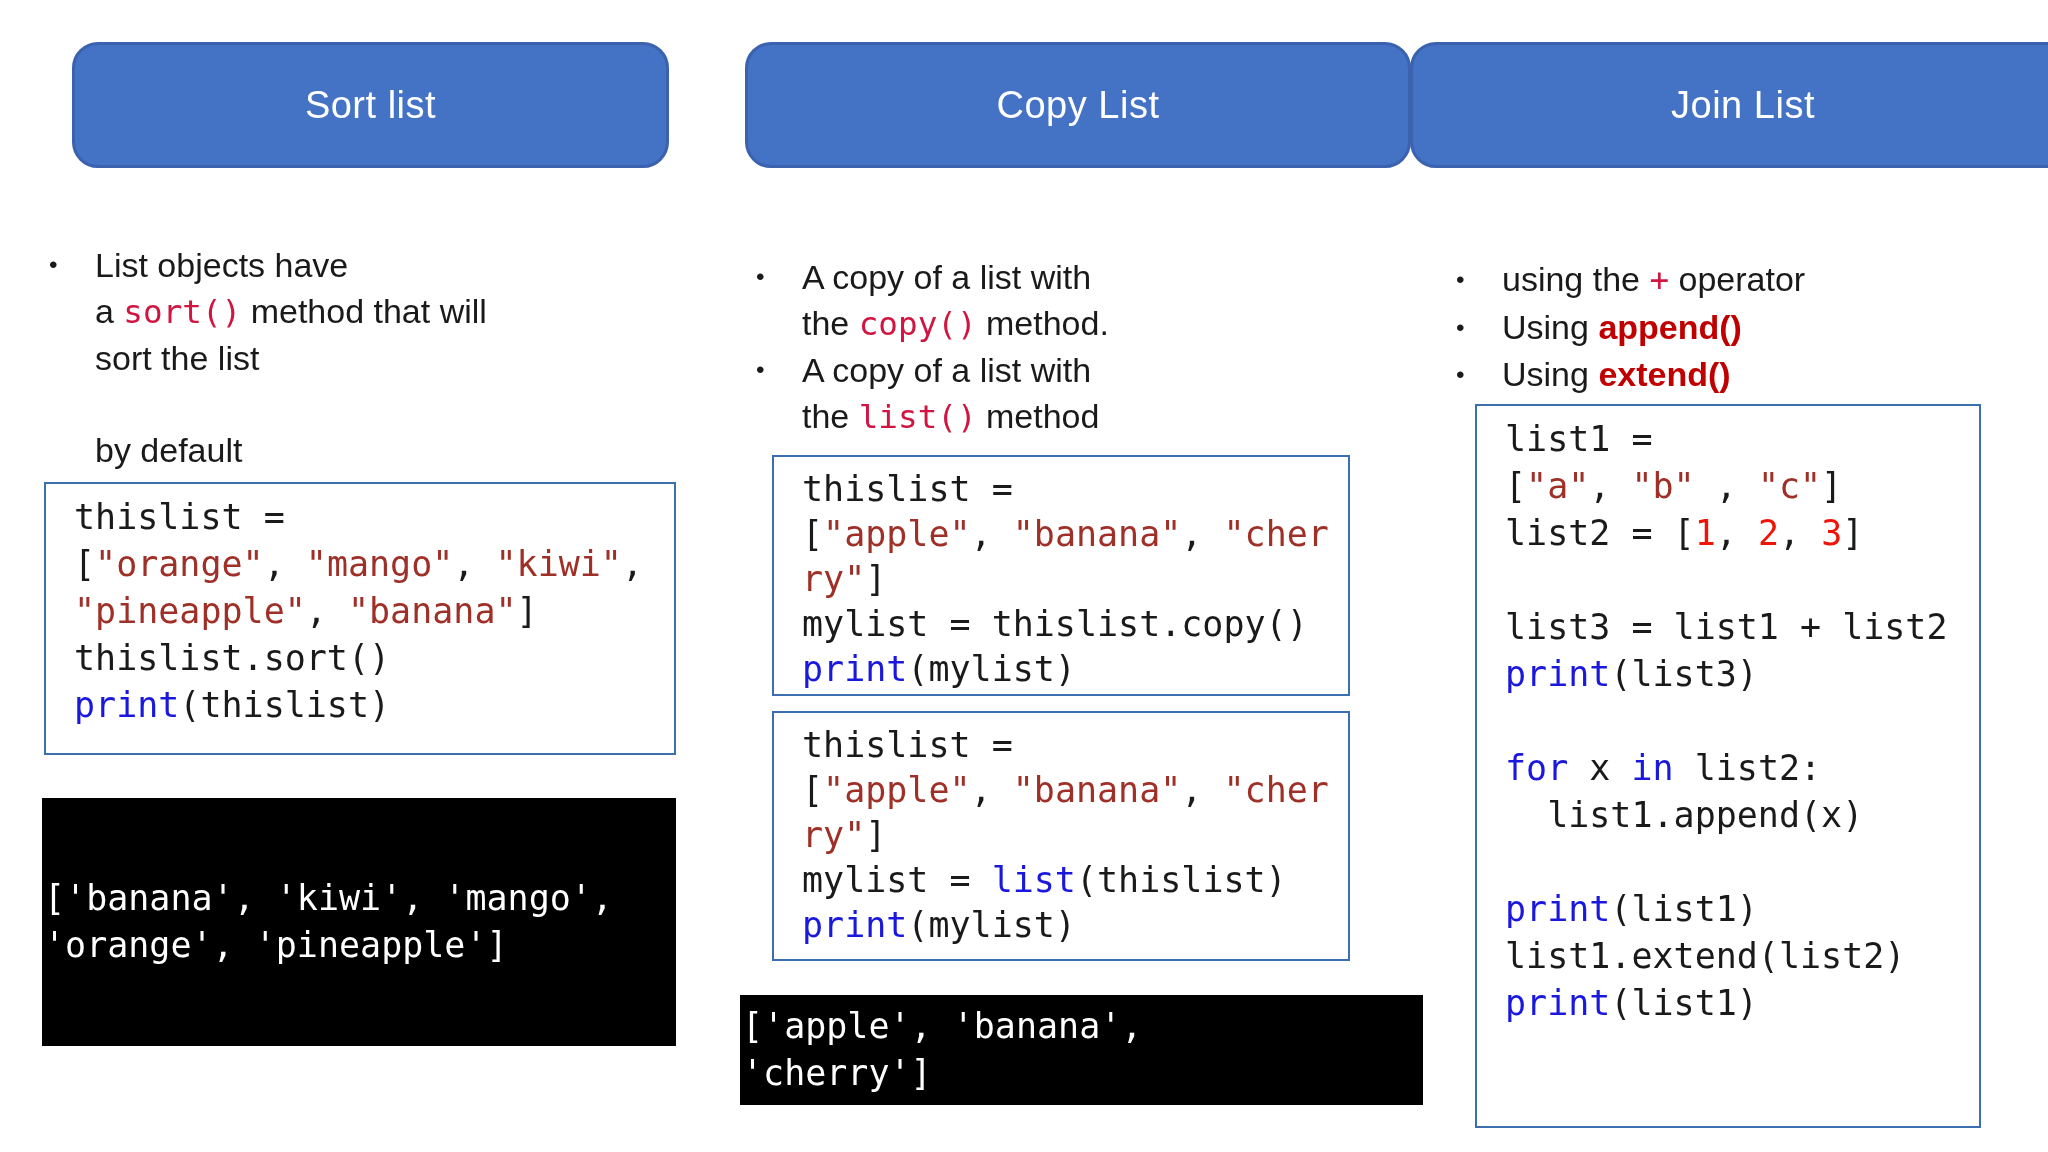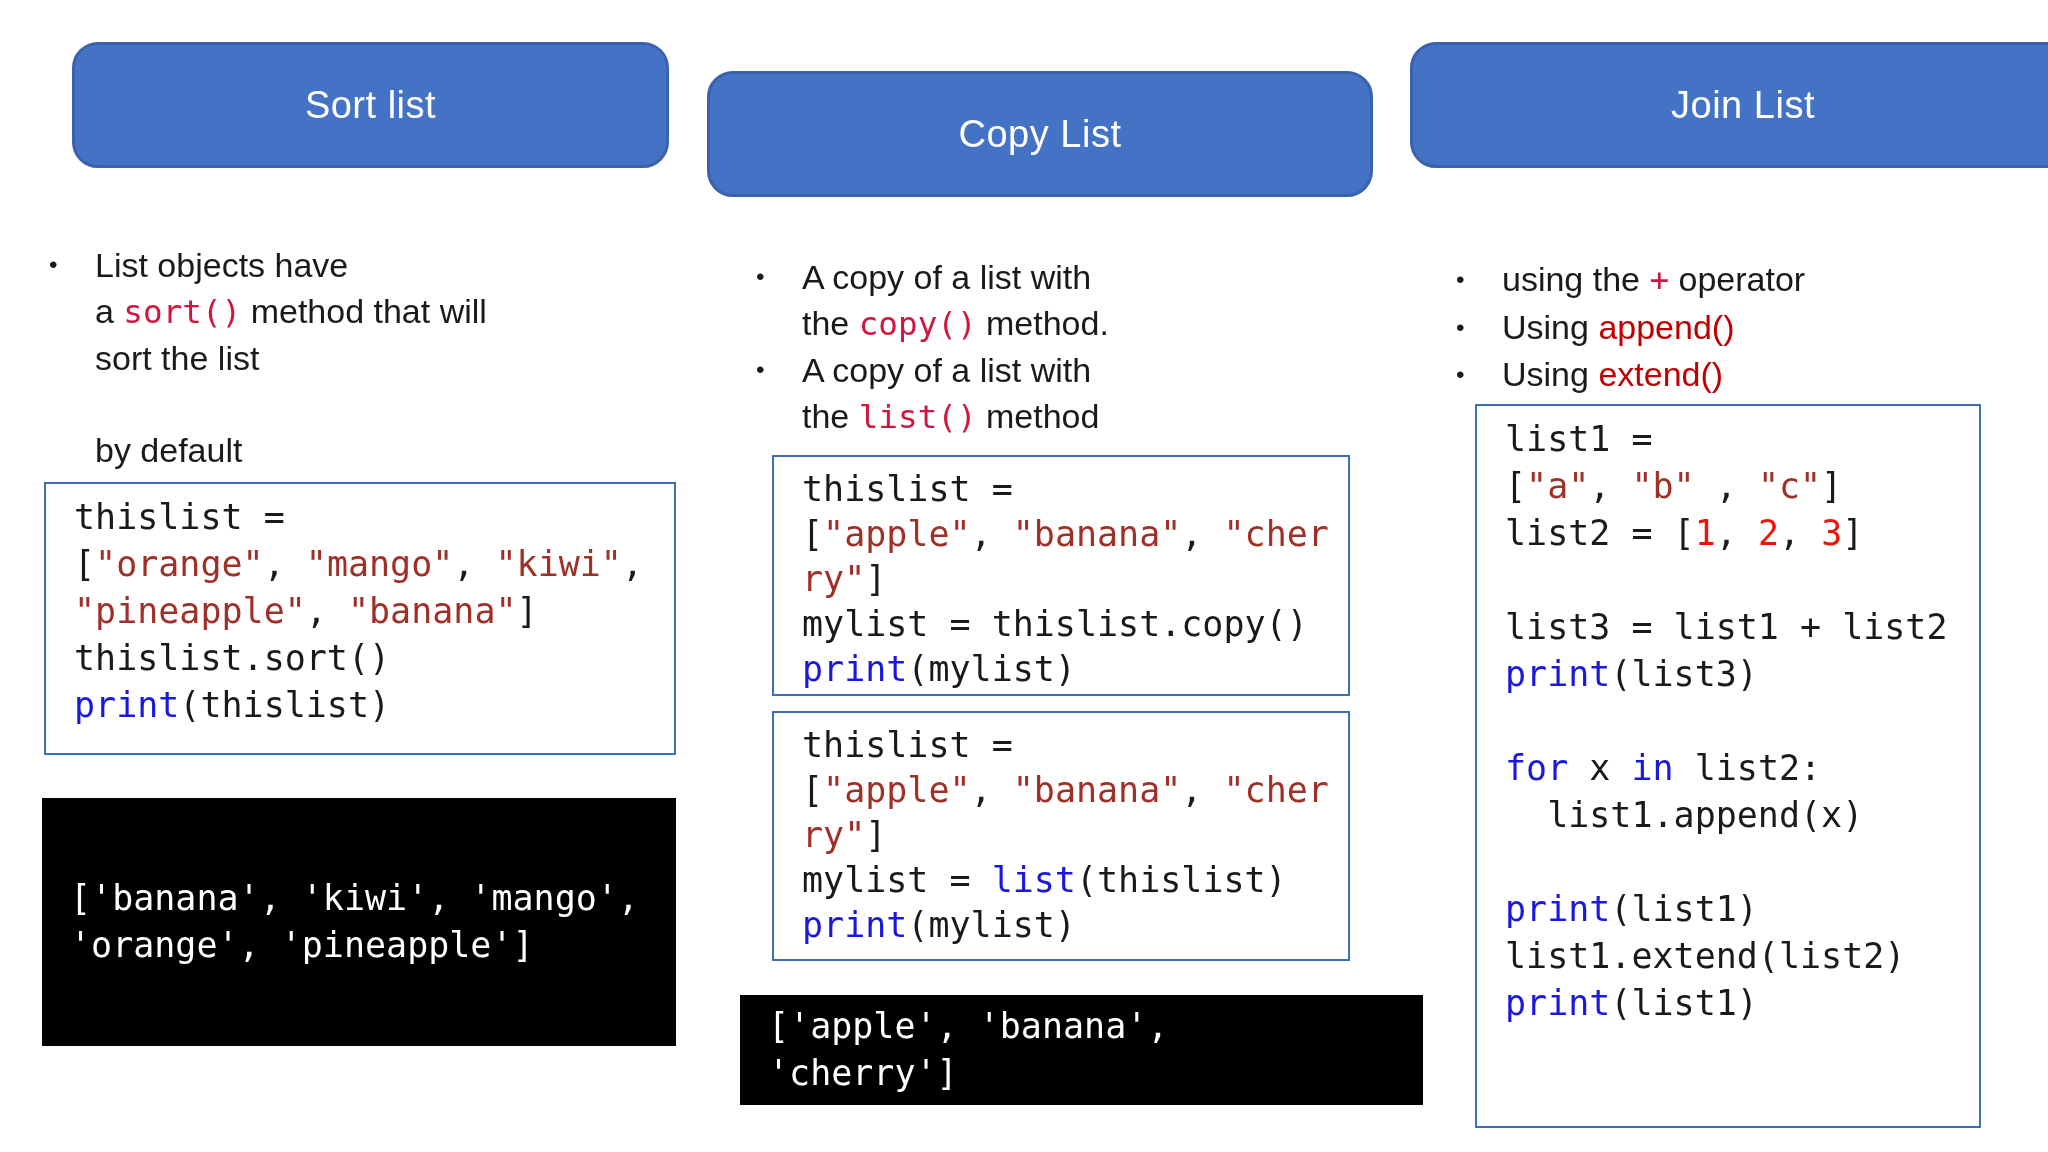--- a/index.html
+++ b/index.html
@@ -26,51 +26,51 @@
   .hdr{
     position:absolute;top:42px;height:126px;border-radius:26px;
     background:var(--hdr);border:3px solid var(--hdr-border);
     color:var(--hdr-text);display:flex;align-items:center;justify-content:center;
     font-size:38px;letter-spacing:0.5px;box-sizing:border-box;
   }
   .bullets{position:absolute;font-size:34px;line-height:46px;color:var(--text);}
   .bullet-item{position:relative;padding-left:50px;}
   .dot{position:absolute;left:4px;top:0;font-size:0.72em;}
   .run.ms{font-family:"DejaVu Sans Mono",monospace;color:var(--inline-red);font-size:0.96em;}
-  .run.sr{color:var(--sans-red);}
+  .run.sr{color:var(--sans-red);font-weight:bold;}
   .run.s{color:var(--string-red);}
   .run.b{color:var(--kw-blue);}
   .run.n{color:var(--num-red);}
   .run.w{color:var(--out-fg);}
   .codebox{
     position:absolute;box-sizing:border-box;background:#ffffff;
     border:2px solid var(--code-border);
     font-family:"DejaVu Sans Mono",monospace;font-size:35px;color:var(--text);
     white-space:pre;padding:10px 8px 8px 28px;
   }
   .codebox .code-line{line-height:47px;}
   .codebox.tight .code-line{line-height:45px;}
   .blackbox{
     position:absolute;box-sizing:border-box;background:var(--out-bg);color:var(--out-fg);
     font-family:"DejaVu Sans Mono",monospace;font-size:35px;white-space:pre;
-    display:flex;flex-direction:column;justify-content:center;padding-left:28px;
+    display:flex;flex-direction:column;justify-content:center;padding-left:2px;
   }
   .blackbox .code-line{line-height:47px;}
 </style>
 </head>
 <body>
 
 <div class="hdr" style="left:72px;width:597px;">Sort list</div>
 <div class="bullets" style="left:45px;top:242px;width:625px;">
     <div class="bullet-item"><span class="dot">•</span><span class="bt"><span class="run t">List objects have</span><br><span class="run t">a </span><span class="run ms">sort()</span><span class="run t"> method that will</span><br><span class="run t">sort the list</span><br><br><span class="run t">by default</span></span></div>
   </div>
 <div class="codebox" style="left:44px;top:482px;width:632px;height:273px;"><div class="code-line"><span class="run t">thislist =</span></div><div class="code-line"><span class="run t">[</span><span class="run s">"orange"</span><span class="run t">, </span><span class="run s">"mango"</span><span class="run t">, </span><span class="run s">"kiwi"</span><span class="run t">,</span></div><div class="code-line"><span class="run s">"pineapple"</span><span class="run t">, </span><span class="run s">"banana"</span><span class="run t">]</span></div><div class="code-line"><span class="run t">thislist.sort()</span></div><div class="code-line"><span class="run b">print</span><span class="run t">(thislist)</span></div></div>
 <div class="blackbox" style="left:42px;top:798px;width:634px;height:248px;"><div class="code-line"><span class="run w">['banana', 'kiwi', 'mango',</span></div><div class="code-line"><span class="run w">'orange', 'pineapple']</span></div></div>
 
-<div class="hdr" style="left:707px;width:666px;margin-top:29px;">Copy List</div>
+<div class="hdr" style="left:745px;width:666px;">Copy List</div>
 <div class="bullets" style="left:752px;top:254px;width:600px;">
     <div class="bullet-item"><span class="dot">•</span><span class="bt"><span class="run t">A copy of a list with</span><br><span class="run t">the </span><span class="run ms">copy()</span><span class="run t"> method.</span></span></div>
     <div class="bullet-item"><span class="dot">•</span><span class="bt"><span class="run t">A copy of a list with</span><br><span class="run t">the </span><span class="run ms">list()</span><span class="run t"> method</span></span></div>
   </div>
 <div class="codebox tight" style="left:772px;top:455px;width:578px;height:241px;"><div class="code-line"><span class="run t">thislist =</span></div><div class="code-line"><span class="run t">[</span><span class="run s">"apple"</span><span class="run t">, </span><span class="run s">"banana"</span><span class="run t">, </span><span class="run s">"cher</span></div><div class="code-line"><span class="run s">ry"</span><span class="run t">]</span></div><div class="code-line"><span class="run t">mylist = thislist.copy()</span></div><div class="code-line"><span class="run b">print</span><span class="run t">(mylist)</span></div></div>
 <div class="codebox tight" style="left:772px;top:711px;width:578px;height:250px;"><div class="code-line"><span class="run t">thislist =</span></div><div class="code-line"><span class="run t">[</span><span class="run s">"apple"</span><span class="run t">, </span><span class="run s">"banana"</span><span class="run t">, </span><span class="run s">"cher</span></div><div class="code-line"><span class="run s">ry"</span><span class="run t">]</span></div><div class="code-line"><span class="run t">mylist = </span><span class="run b">list</span><span class="run t">(thislist)</span></div><div class="code-line"><span class="run b">print</span><span class="run t">(mylist)</span></div></div>
 <div class="blackbox" style="left:740px;top:995px;width:683px;height:110px;"><div class="code-line"><span class="run w">['apple', 'banana',</span></div><div class="code-line"><span class="run w">'cherry']</span></div></div>
 
 <div class="hdr" style="left:1410px;width:666px;">Join List</div>
 <div class="bullets" style="left:1452px;top:256px;width:580px;line-height:47px;">

